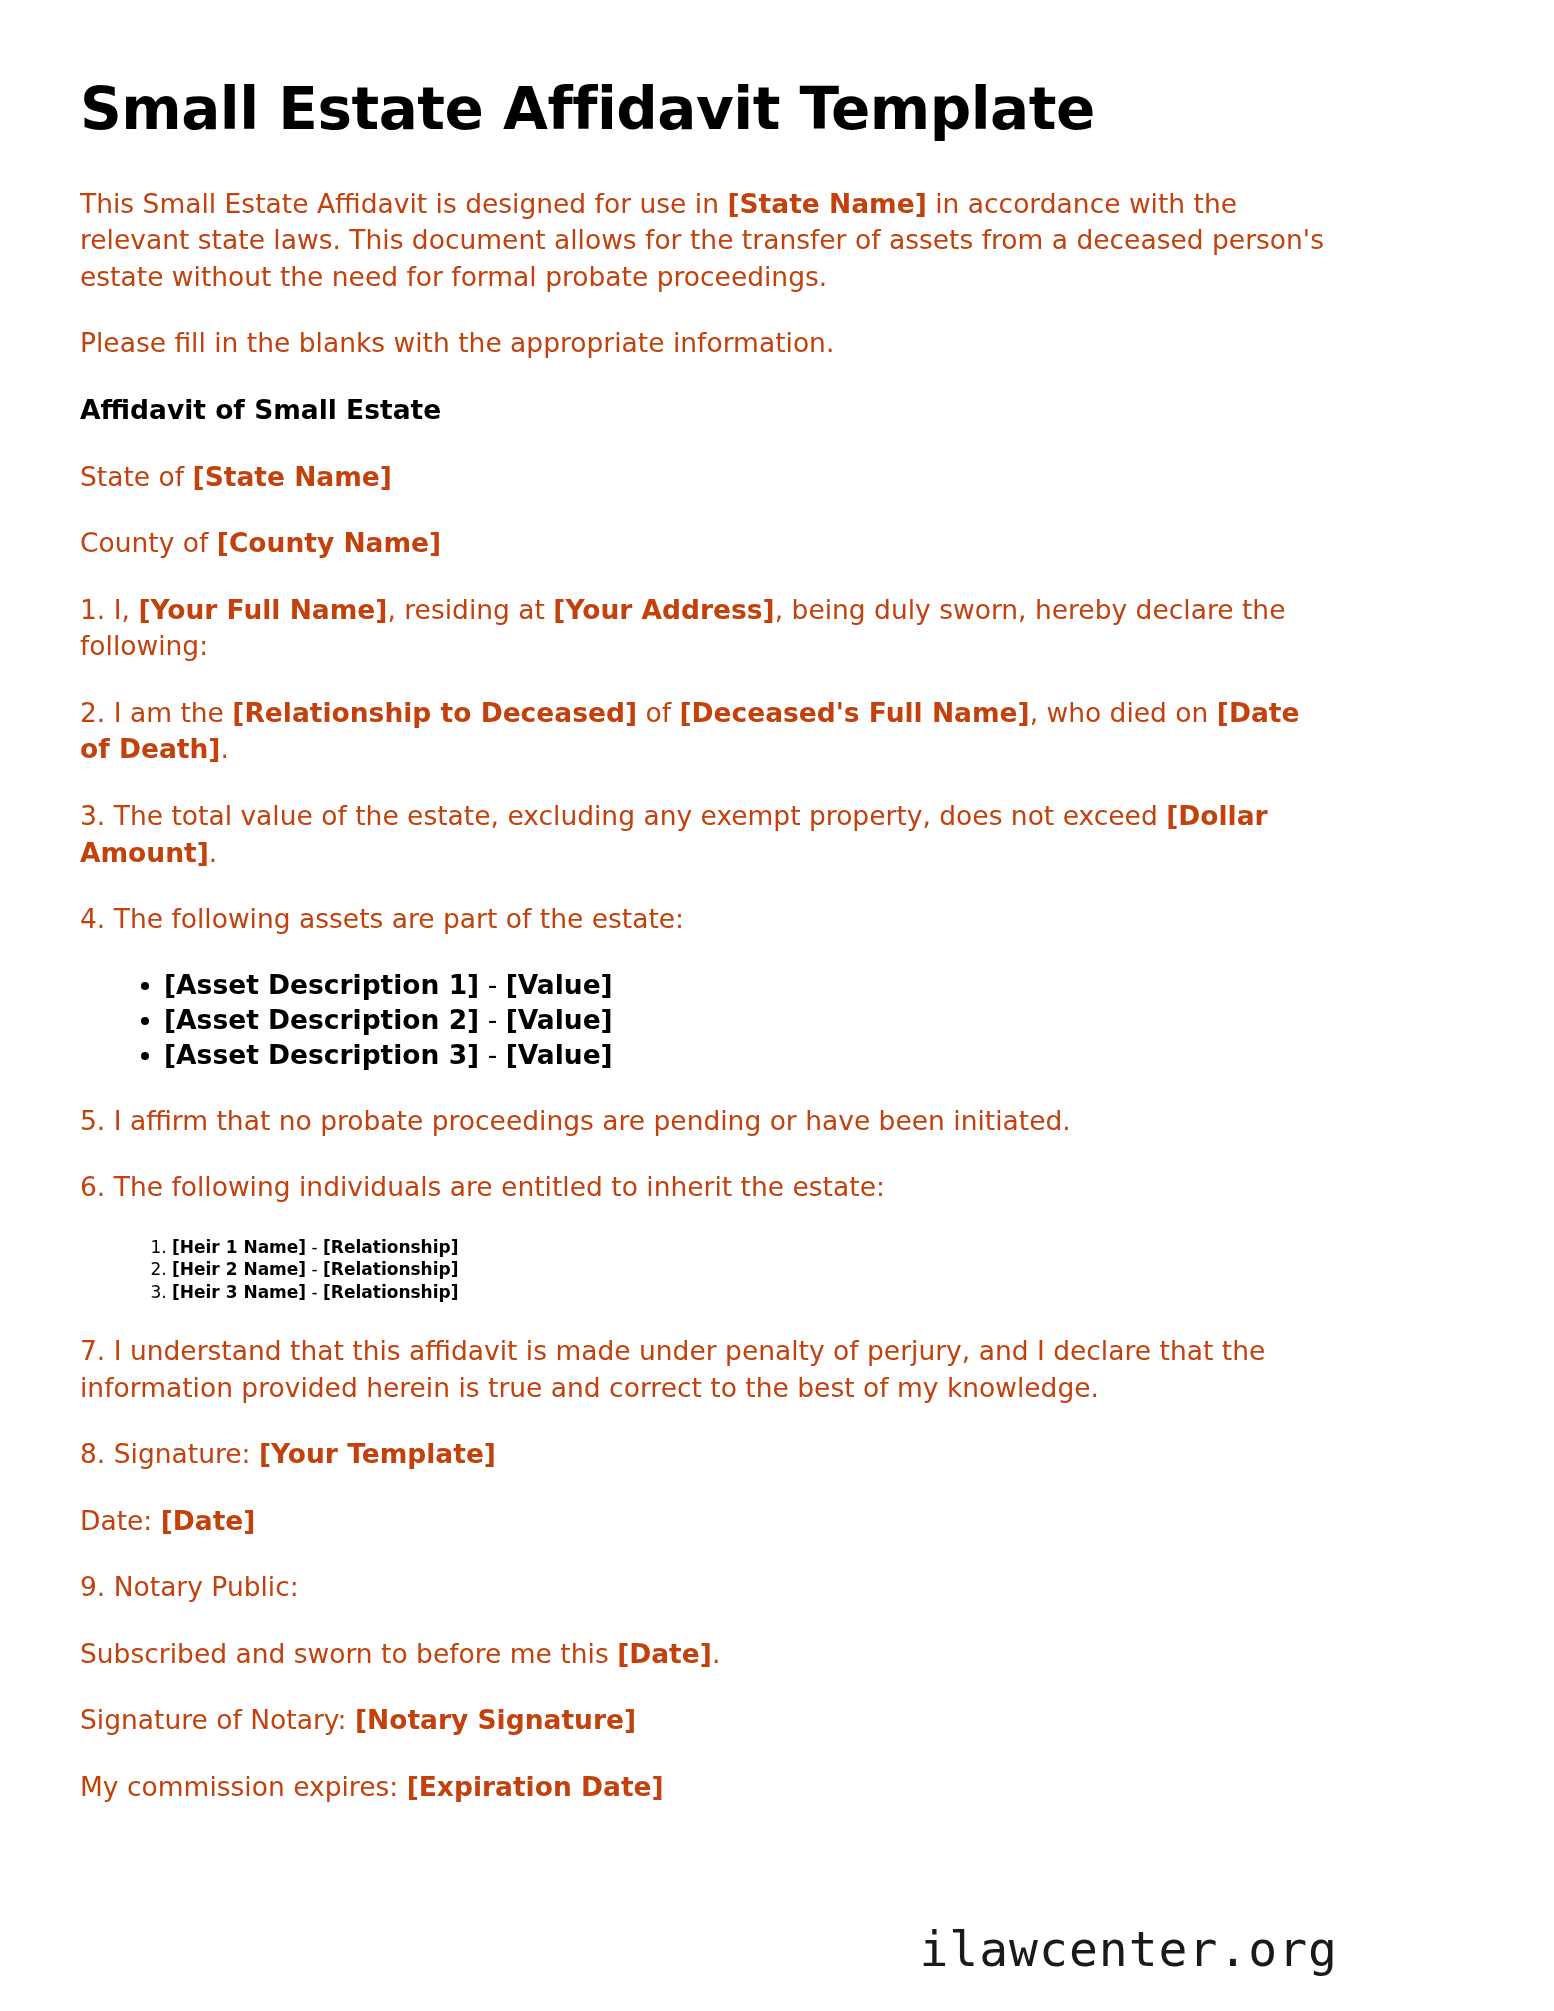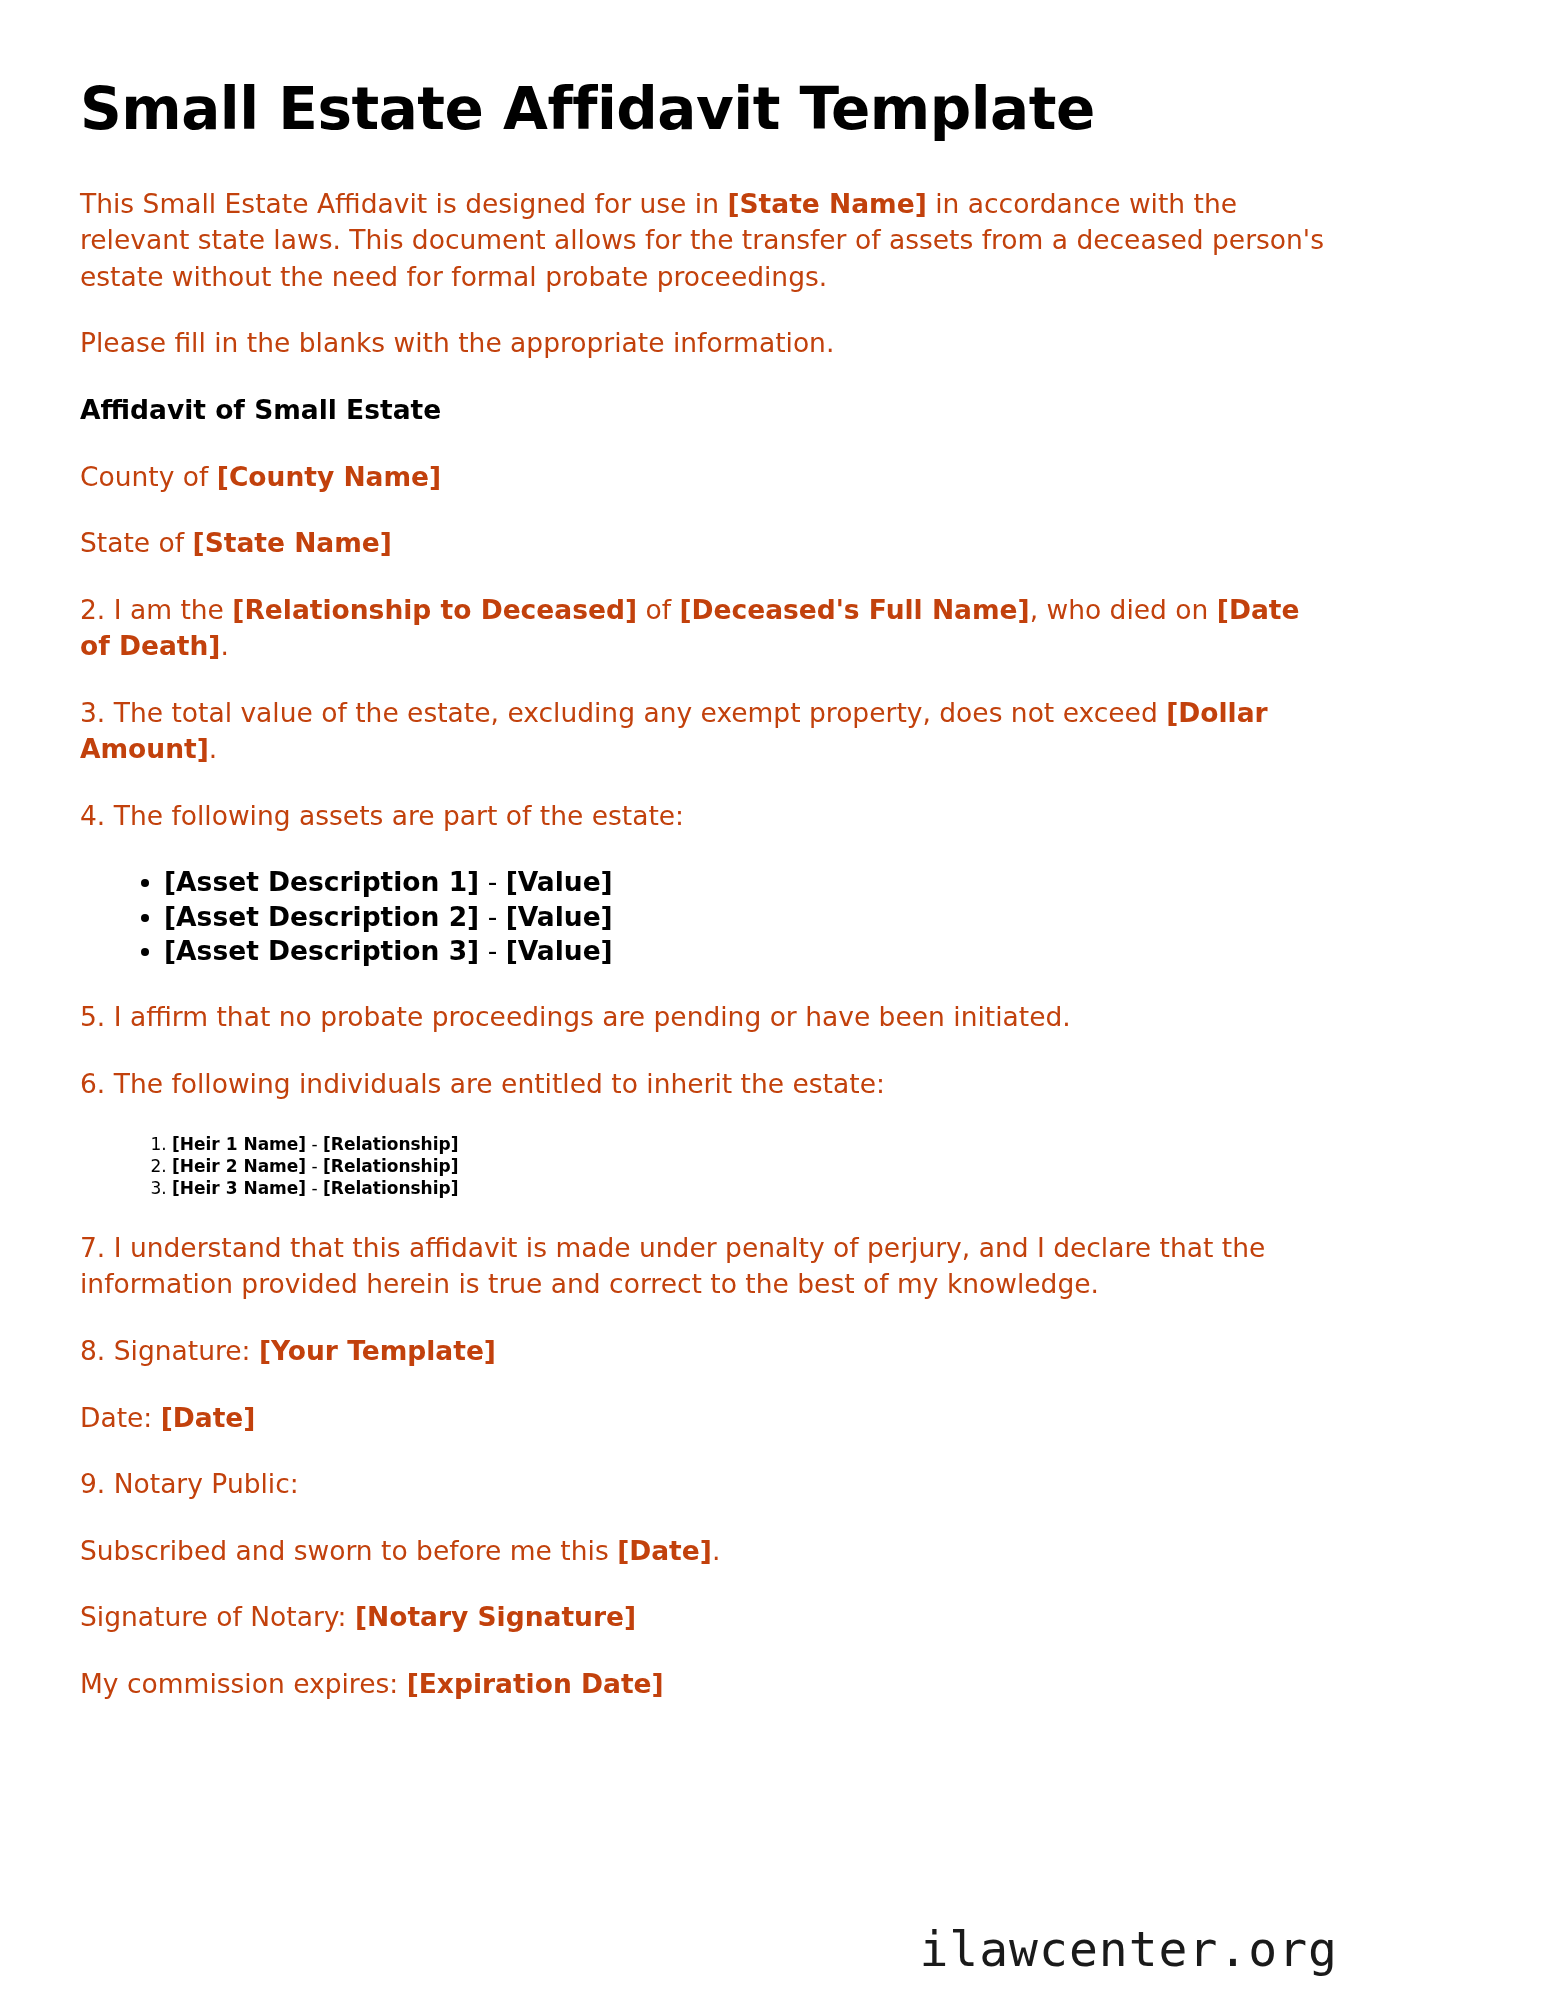--- a/index.html
+++ b/index.html
@@ -94,24 +94,25 @@
 <div class="page">
 
   <h1 class="doc-title">Small Estate Affidavit Template</h1>
 
   <p class="para"><span>This Small Estate Affidavit is designed for use in </span><b>[State Name]</b><span> in accordance with the relevant state laws. This document allows for the transfer of assets from a deceased person's estate without the need for formal probate proceedings.</span></p>
 
   <p class="para">Please fill in the blanks with the appropriate information.</p>
 
   <p class="section-heading">Affidavit of Small Estate</p>
 
+  <p class="para"><span>State of </span><b>[State Name]</b></p>
+
   <p class="para"><span>County of </span><b>[County Name]</b></p>
 
-  <p class="para"><span>State of </span><b>[State Name]</b></p>
-
+  <p class="para"><span>1. I, </span><b>[Your Full Name]</b><span>, residing at </span><b>[Your Address]</b><span>, being duly sworn, hereby declare the following:</span></p>
 
   <p class="para"><span>2. I am the </span><b>[Relationship to Deceased]</b><span> of </span><b>[Deceased's Full Name]</b><span>, who died on </span><b>[Date of Death]</b><span>.</span></p>
 
   <p class="para"><span>3. The total value of the estate, excluding any exempt property, does not exceed </span><b>[Dollar Amount]</b><span>.</span></p>
 
   <p class="para">4. The following assets are part of the estate:</p>
 
   <ul class="asset-list">
     <li><span>[Asset Description 1]</span><span class="sep"> - </span><span>[Value]</span></li>
     <li><span>[Asset Description 2]</span><span class="sep"> - </span><span>[Value]</span></li>

